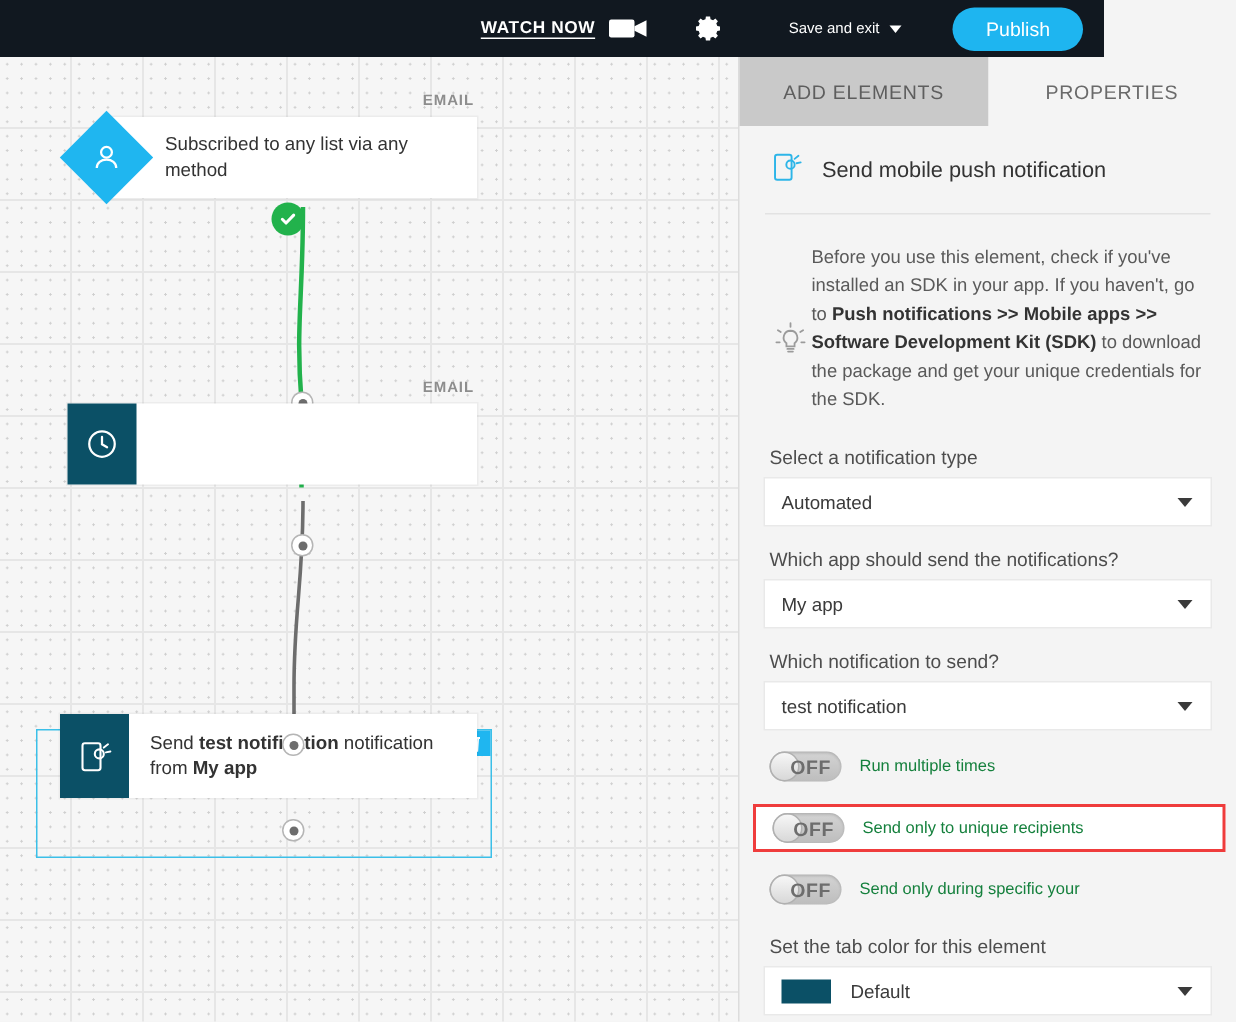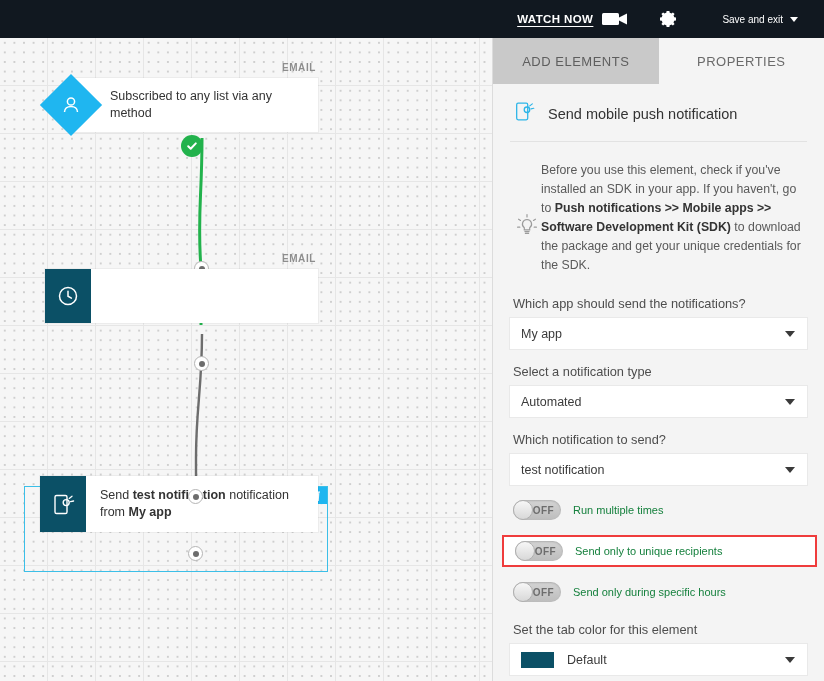--- a/index.html
+++ b/index.html
@@ -7,21 +7,21 @@
   html, body {
     width: 824px; height: 681px;
     font-family: "Liberation Sans", sans-serif;
     background: #f4f4f4;
     overflow: hidden;
   }
 
   
   .topbar {
     position: absolute; top: 0; left: 0;
-    width: 824px; height: 38px;
+    width: 736px; height: 38px;
     background: #111820;
     display: flex; align-items: center; justify-content: flex-end;
   }
   .tb-right { display: flex; align-items: center; gap: 0; padding-right: 14px; }
   .watch-now {
     color: #ffffff; font-size: 11.5px; font-weight: bold;
     letter-spacing: .4px; text-decoration: underline;
     text-underline-offset: 3px; cursor: pointer;
   }
   .cam-icon { margin-left: 9px; display: flex; align-items: center; }
@@ -167,21 +167,21 @@
     background: linear-gradient(#d4d4d4,#bdbdbd);
     display: flex; align-items: center; position: relative; cursor: pointer;
     box-shadow: inset 0 1px 2px rgba(0,0,0,.18);
   }
   .switch .knob {
     width: 20px; height: 20px; border-radius: 50%;
     background: linear-gradient(#f7f7f7,#d8d8d8);
     border: 1px solid #b0b0b0; position: absolute; left: 0;
   }
   .switch .sw-text {
-    position: absolute; right: 7px; font-size: 10px; font-weight: bold;
+    position: absolute; right: 7px; font-size: 13px; font-weight: bold;
     color: #6d6d6d; letter-spacing: .4px;
   }
   .toggle-label { font-size: 11px; color: #15803d; }
 </style>
 </head>
 <body>
 
 <div class="topbar">
   <div class="tb-right">
 
@@ -199,20 +199,21 @@
         <path fill="#ffffff" d="M10 6.6a3.4 3.4 0 1 0 0 6.8 3.4 3.4 0 0 0 0-6.8zm0 5.1a1.7 1.7 0 1 1 0-3.4 1.7 1.7 0 0 1 0 3.4z"></path>
         <path fill="#ffffff" d="M18 8.6l-1.8-.3a6.4 6.4 0 0 0-.7-1.7l1.1-1.5-1.7-1.7-1.5 1.1a6.4 6.4 0 0 0-1.7-.7L11.4 2H8.6l-.3 1.8a6.4 6.4 0 0 0-1.7.7L5.1 3.4 3.4 5.1l1.1 1.5a6.4 6.4 0 0 0-.7 1.7L2 8.6v2.8l1.8.3c.16.6.4 1.17.7 1.7l-1.1 1.5 1.7 1.7 1.5-1.1c.53.3 1.1.54 1.7.7l.3 1.8h2.8l.3-1.8c.6-.16 1.17-.4 1.7-.7l1.5 1.1 1.7-1.7-1.1-1.5c.3-.53.54-1.1.7-1.7l1.8-.3V8.6z"></path>
       </svg>
     </span>
 
     <span class="save-exit">
       <span>Save and exit</span>
       <span class="caret-down"></span>
     </span>
 
+    <button class="publish-btn">Publish</button>
   </div>
 </div>
 
 <div class="canvas">
 
   <svg style="position:absolute;left:0;top:0;width:492px;height:643px;pointer-events:none">
     <path d="M202 100 C202 160, 197 180, 201 230" stroke="#22b24c" stroke-width="3" fill="none"></path>
     <path d="M201 242 L201 287" stroke="#22b24c" stroke-width="3" fill="none"></path>
     <path d="M202 296 C202 350, 196 370, 196 420" stroke="#6d6d6d" stroke-width="2.4" fill="none"></path>
     <path d="M196 420 L196 462" stroke="#6d6d6d" stroke-width="2.4" fill="none"></path>
@@ -319,31 +320,31 @@
           <path d="M9.9 18.6h4.2M10.4 20.4h3.2" stroke="#9b9b9b" stroke-width="1.2" stroke-linecap="round"></path>
           <path d="M12 1.5v2.4M3.6 6.2l1.9 1.2M20.4 6.2l-1.9 1.2M2.6 14.2h2.2M21.4 14.2h-2.2" stroke="#9b9b9b" stroke-width="1.2" stroke-linecap="round"></path>
         </svg>
       </span>
       <div class="tip-text">
         <span>Before you use this element, check if you've installed an SDK in your app. If you haven't, go to </span><b>Push notifications &gt;&gt; Mobile apps &gt;&gt; Software Development Kit (SDK)</b><span> to download the package and get your unique credentials for the SDK.</span>
       </div>
     </div>
 
     <div class="field">
+      <div class="field-label">Select a notification type</div>
+      <div class="select">
+        <span>Automated</span>
+        <span class="sel-caret"></span>
+      </div>
+    </div>
+
+    <div class="field">
       <div class="field-label">Which app should send the notifications?</div>
       <div class="select">
         <span>My app</span>
-        <span class="sel-caret"></span>
-      </div>
-    </div>
-
-    <div class="field">
-      <div class="field-label">Select a notification type</div>
-      <div class="select">
-        <span>Automated</span>
         <span class="sel-caret"></span>
       </div>
     </div>
 
     <div class="field">
       <div class="field-label">Which notification to send?</div>
       <div class="select">
         <span>test notification</span>
         <span class="sel-caret"></span>
       </div>
@@ -363,21 +364,21 @@
         <span class="sw-text">OFF</span>
       </span>
       <span class="toggle-label">Send only to unique recipients</span>
     </div>
 
     <div class="toggle-row">
       <span class="switch">
         <span class="knob"></span>
         <span class="sw-text">OFF</span>
       </span>
-      <span class="toggle-label">Send only during specific hours</span>
+      <span class="toggle-label">Send only during specific your</span>
     </div>
 
     <div class="field">
       <div class="field-label">Set the tab color for this element</div>
       <div class="select">
         <span class="swatch"></span>
         <span>Default</span>
         <span class="sel-caret"></span>
       </div>
     </div>

